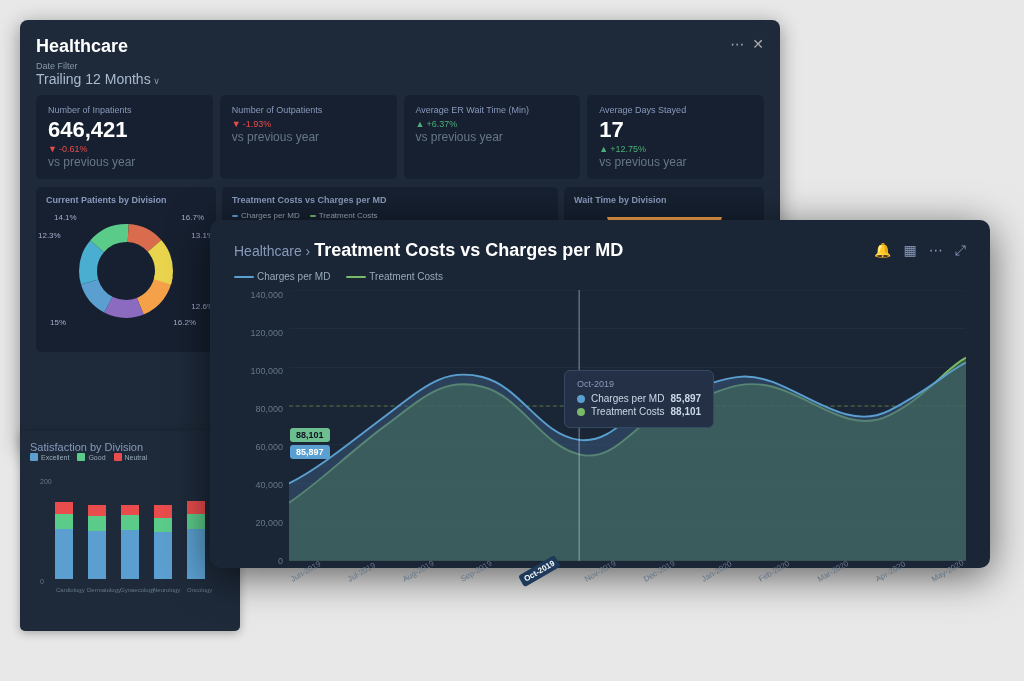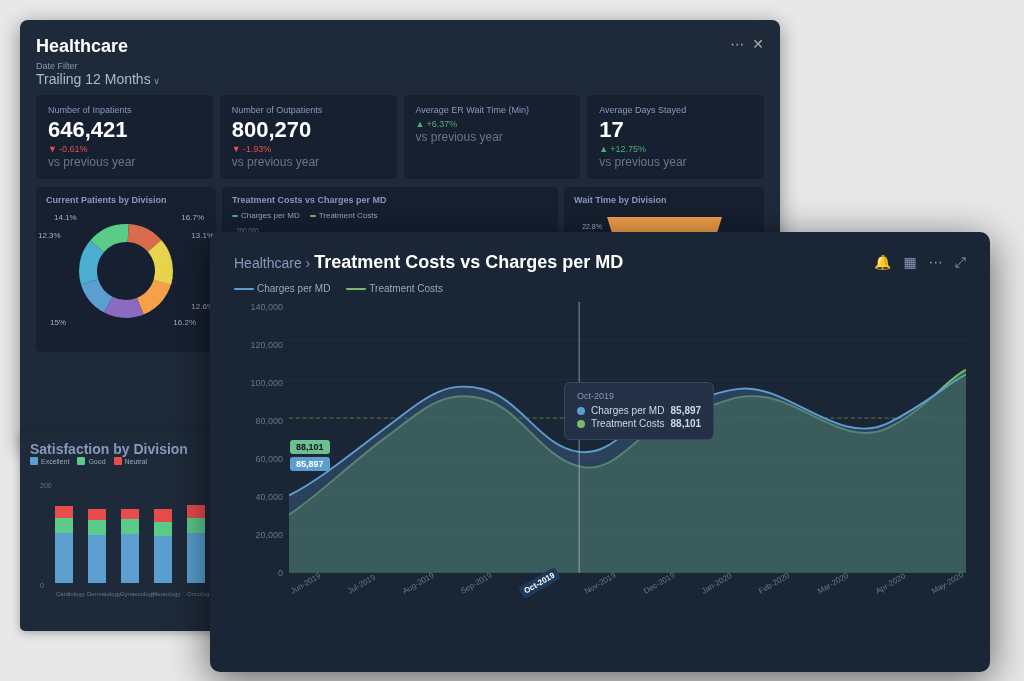--- a/index.html
+++ b/index.html
@@ -175,24 +175,24 @@
       flex-direction: column;
       align-items: center;
       justify-content: flex-start;
       padding-top: 4px;
       position: relative;
     }
 
     
     .detail-card {
       position: absolute;
-      top: 232px;
+      top: 220px;
       left: 210px;
       width: 780px;
-      height: 440px;
+      height: 348px;
       background: #1a2535;
       border-radius: 10px;
       box-shadow: 0 8px 40px rgba(0,0,0,0.6);
       padding: 20px 24px 16px;
     }
 
     .detail-header {
       display: flex;
       align-items: center;
       justify-content: space-between;
@@ -345,23 +345,23 @@
       left: 20px;
       width: 220px;
       height: 200px;
       background: #1e2a3a;
       border-radius: 5px;
       padding: 10px;
       box-shadow: 0 2px 10px rgba(0,0,0,0.3);
     }
 
     .sat-title {
-      font-size: 14px;
+      font-size: 11px;
       color: #8899bb;
-      font-weight: 700;
+      font-weight: 400;
     }
 
     .sat-legend {
       display: flex;
       gap: 8px;
       margin-bottom: 8px;
     }
 
     .sat-legend-item {
       display: flex;
@@ -399,21 +399,20 @@
       <div class="kpi-label">Number of Inpatients</div>
       <div class="kpi-value">646,421</div>
       <div class="kpi-change negative">
         <span>▼</span>
           <span>-0.61%</span>
       </div>
       <div class="kpi-prev">vs previous year</div>
     </div>
     <div class="kpi-card">
       <div class="kpi-label">Number of Outpatients</div>
-      <div class="kpi-value">800,270</div>
       <div class="kpi-change negative">
         <span>▼</span>
           <span>-1.93%</span>
       </div>
       <div class="kpi-prev">vs previous year</div>
     </div>
     <div class="kpi-card">
       <div class="kpi-label">Average ER Wait Time (Min)</div>
       <div class="kpi-change positive">
         <span>▲</span>

